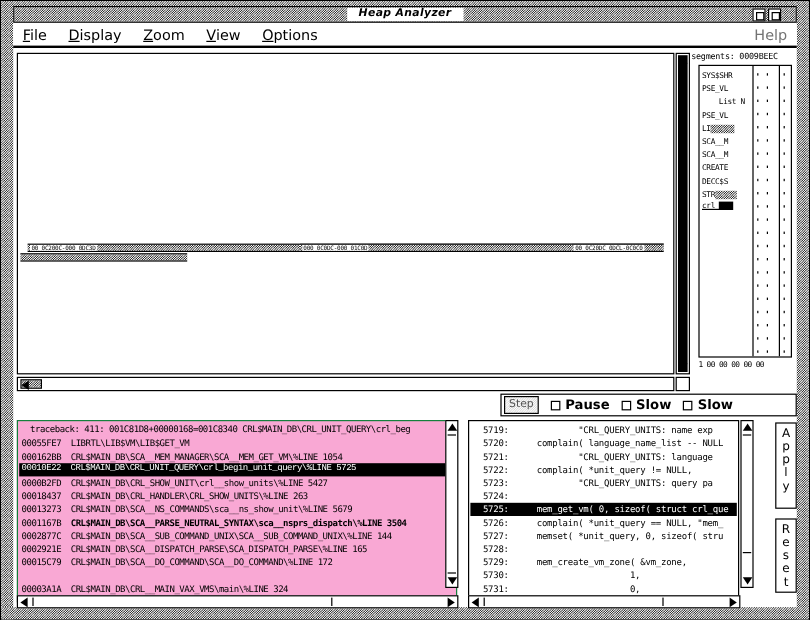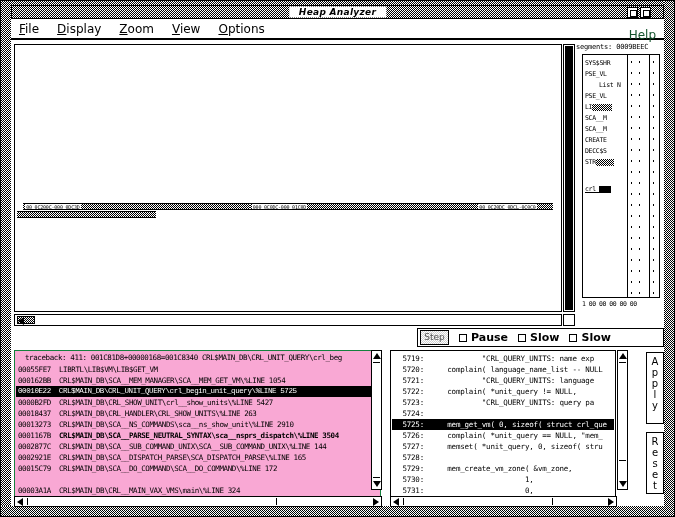--- a/index.html
+++ b/index.html
@@ -98,22 +98,22 @@
   }
   .menu-item {
     font-size: 12px;
     color: #000;
     padding: 0 2px;
     cursor: default;
     white-space: nowrap;
   }
   .menu-item .mn { text-decoration: underline; }
   .menu-help {
-    position: absolute; right: 8px; top: 8px;
-    font-size: 12px; color: #14532d;
+    position: absolute; right: 8px; top: 2px;
+    font-size: 12px; color: #737373;
     white-space: nowrap;
   }
 
   
   .canvas-wrap {
     position: absolute;
     left: 14px; top: 44px;
     width: 548px; height: 268px;
     box-sizing: border-box;
     border: 1px solid #000;
@@ -519,21 +519,21 @@
     <div class="seg-item" style="top: 3px;"><span>SYS$SHR</span></div>
         <div class="seg-item" style="top: 14px;"><span>PSE_VL</span></div>
         <div class="seg-item" style="top: 25px; padding-left: 14px;"><span>List N</span></div>
         <div class="seg-item" style="top: 36px;"><span>PSE_VL</span></div>
         <div class="seg-item" style="top: 47px;"><span>LI</span><span class="fill" style="width: 20px;"></span></div>
         <div class="seg-item" style="top: 58px;"><span>SCA__M</span></div>
         <div class="seg-item" style="top: 69px;"><span>SCA__M</span></div>
         <div class="seg-item" style="top: 80px;"><span>CREATE</span></div>
         <div class="seg-item" style="top: 91px;"><span>DECC$S</span></div>
         <div class="seg-item" style="top: 102px;"><span>STR</span><span class="fill" style="width: 18px;"></span></div>
-        <div class="seg-item" style="top: 129px; text-decoration: underline;"><span>crl_</span><span class="solid" style="width: 12px;"></span></div>
+        <div class="seg-item" style="top: 111px; text-decoration: underline;"><span>crl_</span><span class="solid" style="width: 12px;"></span></div>
         <div style="position: absolute; left: 48px; top: 6px; width: 1px; height: 2px; background: rgb(0, 0, 0);"></div>
         <div style="position: absolute; left: 56px; top: 6px; width: 1px; height: 2px; background: rgb(0, 0, 0);"></div>
         <div style="position: absolute; left: 70px; top: 6px; width: 1px; height: 2px; background: rgb(0, 0, 0);"></div>
         <div style="position: absolute; left: 48px; top: 17px; width: 1px; height: 2px; background: rgb(0, 0, 0);"></div>
         <div style="position: absolute; left: 56px; top: 17px; width: 1px; height: 2px; background: rgb(0, 0, 0);"></div>
         <div style="position: absolute; left: 70px; top: 17px; width: 1px; height: 2px; background: rgb(0, 0, 0);"></div>
         <div style="position: absolute; left: 48px; top: 28px; width: 1px; height: 2px; background: rgb(0, 0, 0);"></div>
         <div style="position: absolute; left: 56px; top: 28px; width: 1px; height: 2px; background: rgb(0, 0, 0);"></div>
         <div style="position: absolute; left: 70px; top: 28px; width: 1px; height: 2px; background: rgb(0, 0, 0);"></div>
         <div style="position: absolute; left: 48px; top: 39px; width: 1px; height: 2px; background: rgb(0, 0, 0);"></div>
@@ -615,21 +615,21 @@
       </div>
   </div>
 
   <div class="tb-panel" id="tb-panel">
       <div class="tb-line header" style="top: 1px;">traceback:    411: 001C81D8+00000168=001C8340  CRL$MAIN_DB\CRL_UNIT_QUERY\crl_beg</div>
       <div class="tb-line" style="top: 13px;"><span>00055FE7</span><span style="margin-left: 8px;">LIBRTL\LIB$VM\LIB$GET_VM</span></div>
       <div class="tb-line" style="top: 24px;"><span>000162BB</span><span style="margin-left: 8px;">CRL$MAIN_DB\SCA__MEM_MANAGER\SCA__MEM_GET_VM\%LINE 1054</span></div>
       <div class="tb-line sel" style="top: 35px; font-family: Liberation Mono, monospace;"><span>00010E22</span><span style="margin-left: 8px;">CRL$MAIN_DB\CRL_UNIT_QUERY\crl_begin_unit_query\%LINE 5725</span></div>
       <div class="tb-line" style="top: 46px;"><span>0000B2FD</span><span style="margin-left: 8px;">CRL$MAIN_DB\CRL_SHOW_UNIT\crl__show_units\%LINE 5427</span></div>
       <div class="tb-line" style="top: 57px;"><span>00018437</span><span style="margin-left: 8px;">CRL$MAIN_DB\CRL_HANDLER\CRL_SHOW_UNITS\%LINE 263</span></div>
-      <div class="tb-line" style="top: 68px;"><span>00013273</span><span style="margin-left: 8px;">CRL$MAIN_DB\SCA__NS_COMMANDS\sca__ns_show_unit\%LINE 2910</span></div>
+      <div class="tb-line" style="top: 68px;"><span>00013273</span><span style="margin-left: 8px;">CRL$MAIN_DB\SCA__NS_COMMANDS\sca__ns_show_unit\%LINE 5679</span></div>
       <div class="tb-line" style="top: 79px;"><span>0001167B</span><span style="margin-left: 8px; font-weight: bold;">CRL$MAIN_DB\SCA__PARSE_NEUTRAL_SYNTAX\sca__nsprs_dispatch\%LINE 3504</span></div>
       <div class="tb-line" style="top: 90px;"><span>0002877C</span><span style="margin-left: 8px;">CRL$MAIN_DB\SCA__SUB_COMMAND_UNIX\SCA__SUB_COMMAND_UNIX\%LINE 144</span></div>
       <div class="tb-line" style="top: 101px;"><span>0002921E</span><span style="margin-left: 8px;">CRL$MAIN_DB\SCA__DISPATCH_PARSE\SCA_DISPATCH_PARSE\%LINE 165</span></div>
       <div class="tb-line" style="top: 112px;"><span>00015C79</span><span style="margin-left: 8px;">CRL$MAIN_DB\SCA__DO_COMMAND\SCA__DO_COMMAND\%LINE 172</span></div>
       <div class="tb-line" style="top: 134px;"><span>00003A1A</span><span style="margin-left: 8px;">CRL$MAIN_DB\CRL__MAIN_VAX_VMS\main\%LINE 324</span></div>
     </div>
   <div class="tb-sb-v">
     <div class="arrow arr-up" style="left:1px; top:2px;"></div>
     <div class="arrow arr-down" style="left:1px; bottom:2px;"></div>
     <div style="position:absolute; left:1px; top:11px; right:1px; bottom:11px; background:#fff; border-top:1px solid #000; border-bottom:1px solid #000; box-sizing:border-box;"></div>

